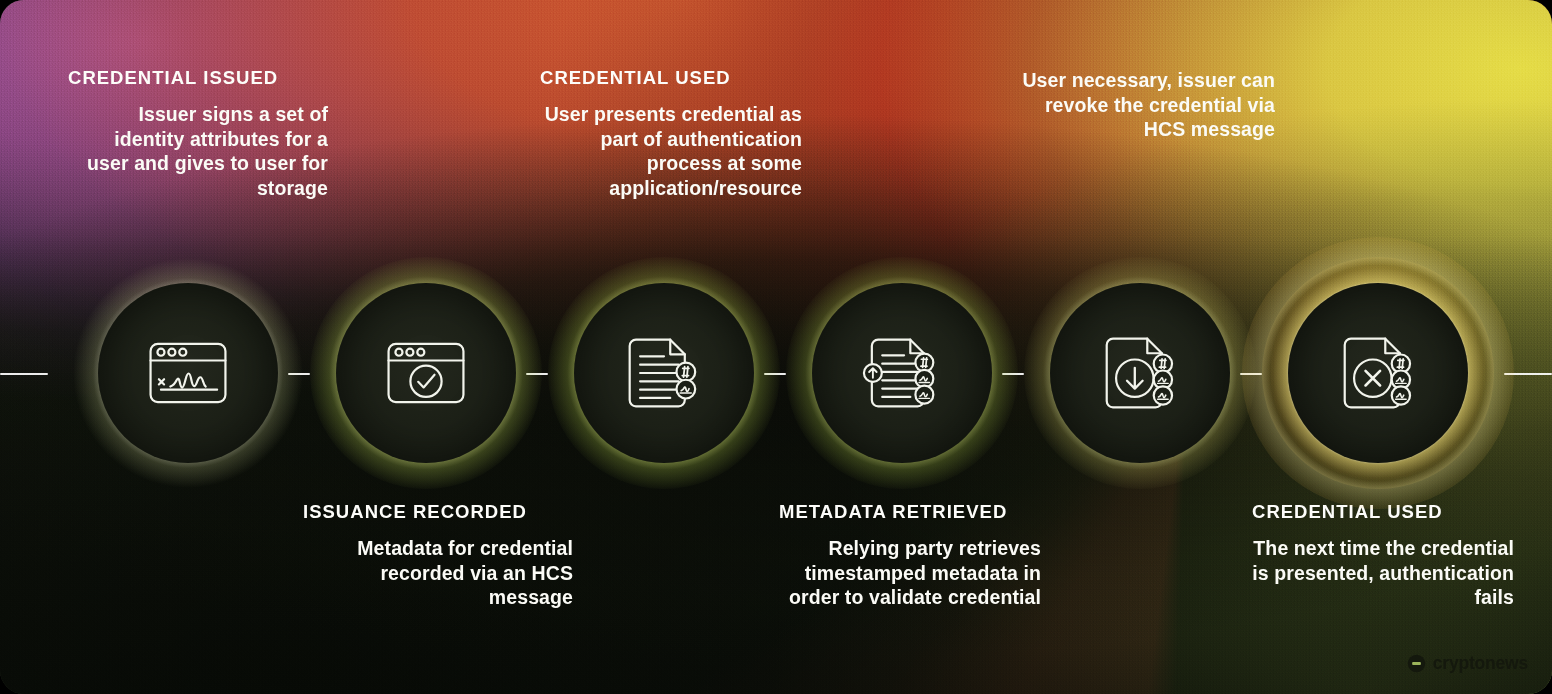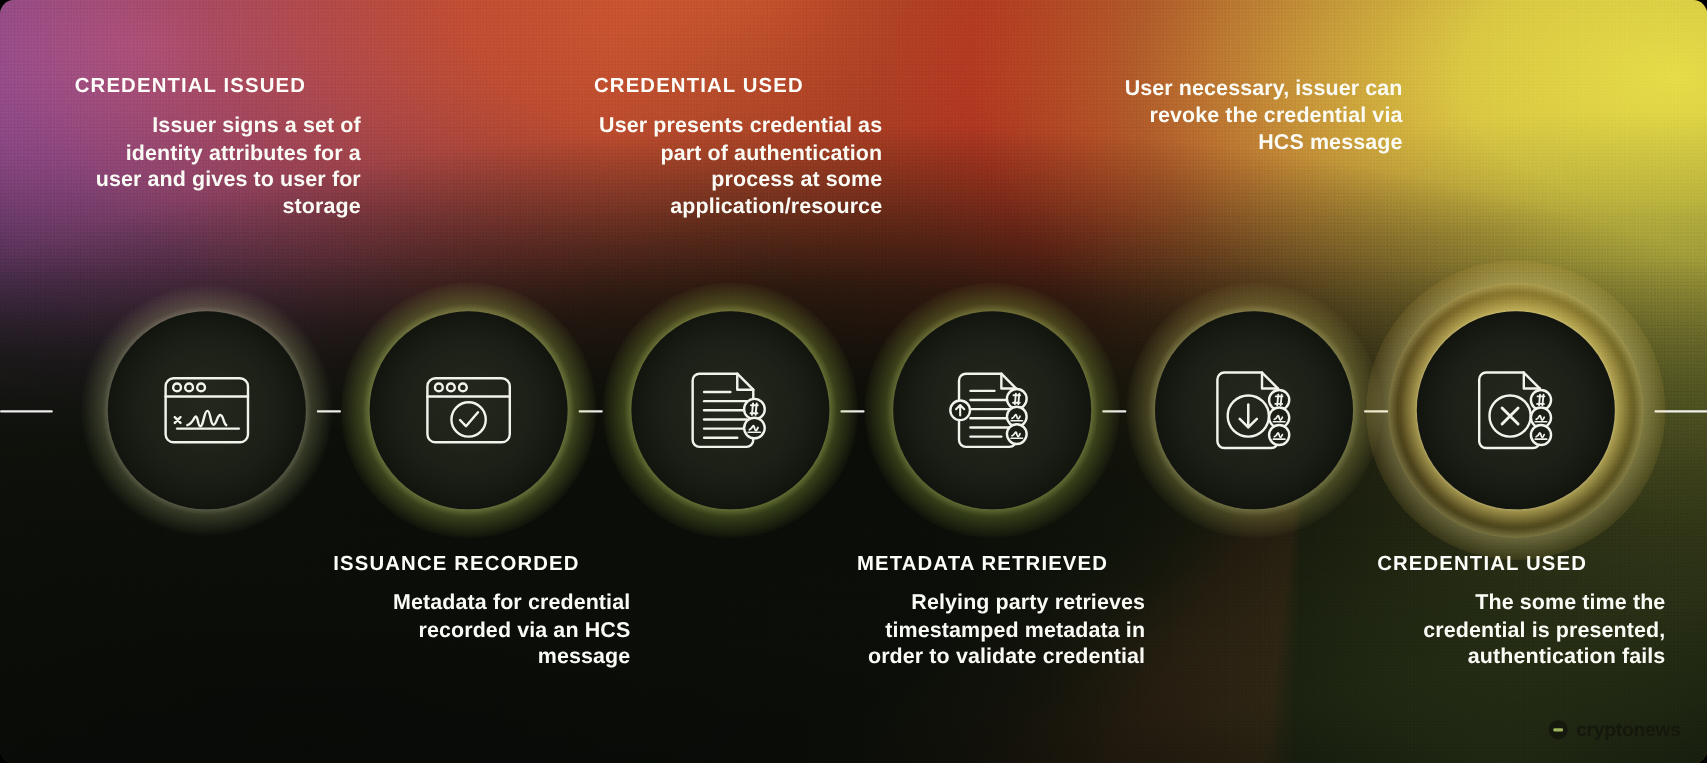--- a/index.html
+++ b/index.html
@@ -4,21 +4,21 @@
 <style>
   * { margin:0; padding:0; box-sizing:border-box; }
   html,body{
     width:1552px; height:694px; background:#000; overflow:hidden;
     font-family:"Liberation Sans", sans-serif;
   }
 
   
   #stage{
     position:relative; width:1552px; height:694px;
-    border-radius:13px; overflow:hidden; background:#12160f;
+    border-radius:24px; overflow:hidden; background:#12160f;
     isolation:isolate;
   }
 
   
   .bg{ position:absolute; inset:0; }
 
   .bg-base{
     background:
       radial-gradient(120% 95% at 3% 2%, #2b3023 0%, #1d2218 45%, #14180f 100%);
   }
@@ -198,21 +198,21 @@
     <div class="body">Relying party retrieves timestamped metadata in order to validate credential</div>
   </div>
 
   <div class="block bot-1">
     <div class="kicker">ISSUANCE RECORDED</div>
     <div class="body">Metadata for credential recorded via an HCS message</div>
   </div>
 
   <div class="block bot-3">
     <div class="kicker">CREDENTIAL USED</div>
-    <div class="body">The some time the credential is presented, authentication fails</div>
+    <div class="body">The next time the credential is presented, authentication fails</div>
   </div>
 
   <div class="rail">
 
     <div class="connector" style="left:0px;    width:48px;"></div>
     <div class="connector" style="left:288px;  width:22px;"></div>
     <div class="connector" style="left:526px;  width:22px;"></div>
     <div class="connector" style="left:764px;  width:22px;"></div>
     <div class="connector" style="left:1002px; width:22px;"></div>
     <div class="connector" style="left:1240px; width:22px;"></div>

